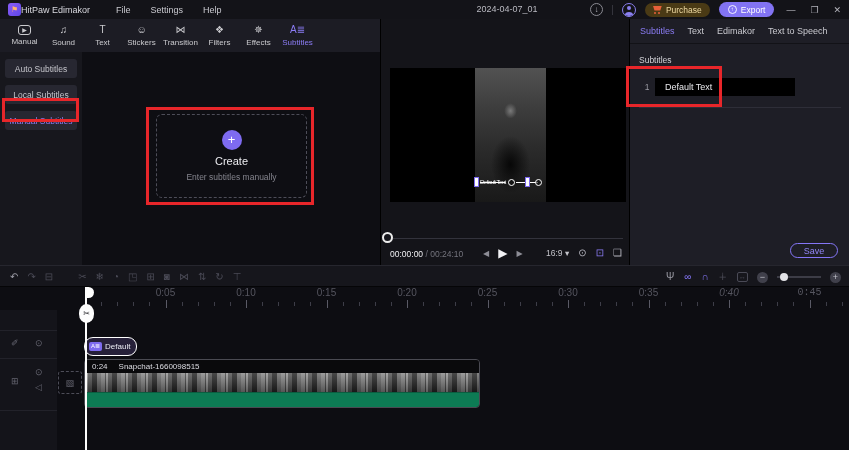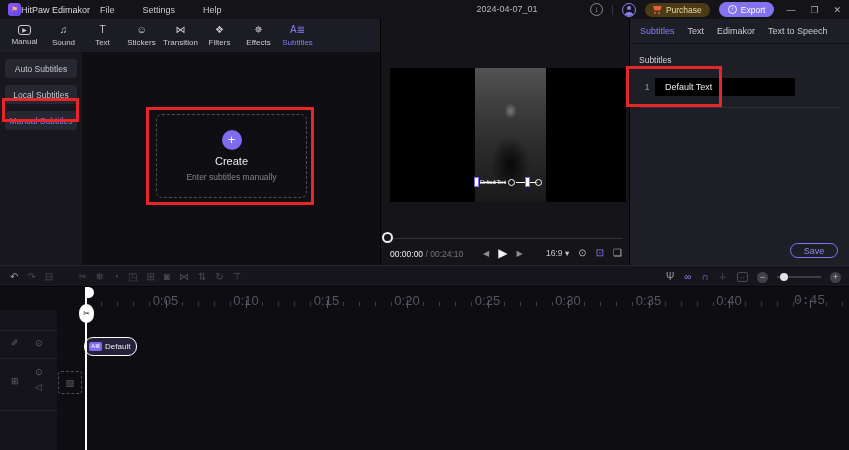--- a/index.html
+++ b/index.html
@@ -3,21 +3,21 @@
 <meta charset="utf-8">
 <style>
   *{box-sizing:border-box;margin:0;padding:0}
   body{background:#000;font-family:"Liberation Sans",sans-serif}
   .app{position:relative;width:849px;height:450px;background:#0d0d12;color:#c8c8ce;overflow:hidden;font-family:"Liberation Sans",sans-serif}
 
   
   .menubar{position:absolute;left:0;top:0;width:849px;height:19px;background:#131318;display:flex;align-items:center;font-size:9px;z-index:10}
   .logo{width:13px;height:13px;border-radius:3px;margin-left:8px;background:linear-gradient(135deg,#8a5cf6,#5f47e8);color:#ffb36b;font-size:8px;line-height:13px;text-align:center}
   .appname{color:#d8d8de}
-  .menus{display:flex;gap:28px;margin-left:10px}
+  .menus{display:flex;gap:20px;margin-left:26px}
   .menu-item{color:#c9c9cf;cursor:default}
   .proj-title{position:absolute;left:432px;top:4px;width:150px;text-align:center;color:#b9b9c0;font-size:9px}
   .mb-right{position:absolute;right:5px;top:0;height:19px;display:flex;align-items:center;gap:9px}
   .circbtn{width:13px;height:13px;border:1px solid #8a8a92;border-radius:50%;color:#b8b8c0;font-size:8px;line-height:11px;text-align:center}
   .vsep{width:1px;height:10px;background:#34343c}
   .account{width:14px;height:14px;border:1px solid #8a7ff0;border-radius:50%;position:relative;overflow:hidden}
   .account::before{content:"";position:absolute;left:4.5px;top:2.5px;width:4px;height:4px;border-radius:50%;background:#8a7ff0}
   .account::after{content:"";position:absolute;left:2.5px;top:8px;width:8px;height:6px;border-radius:50% 50% 0 0;background:#8a7ff0}
   .purchase{height:14px;border-radius:7px;background:#4a3a15;color:#eed9a2;display:flex;align-items:center;gap:4px;padding:0 8px;font-size:8.5px}
   .cart{width:9px;height:10px;position:relative}
@@ -98,21 +98,21 @@
   .ticon.boxed{border:1px solid currentColor;border-radius:2px;font-size:7px;line-height:8px;padding:0 1px}
   .tl-right{position:absolute;right:8px;top:0;height:22px;display:flex;align-items:center;gap:9px;font-size:10px}
   .zbtn{width:11px;height:11px;border-radius:50%;background:#40404b;color:#c2c2ca;font-size:9px;line-height:10px;text-align:center}
   .ztrack{width:44px;height:2px;background:#3c3c46;position:relative}
   .zknob{position:absolute;left:3px;top:-3px;width:8px;height:8px;border-radius:50%;background:#e2e2e6}
 
   
   .timeline{position:absolute;left:0;top:287px;width:849px;height:163px;background:#0d0d12}
   .tick{position:absolute;top:15px;width:1px;height:4px;background:#3d3d48}
   .tick.major{top:13px;height:8px;background:#5a5a66}
-  .tlabel{position:absolute;top:6px;transform:translateX(-50%);font-size:13px;color:#55555f}
+  .tlabel{position:absolute;top:0;transform:translateX(-50%);font-size:10px;color:#55555f}
   .thead{position:absolute;left:0;top:23px;width:57px;height:140px;background:#14141a}
   .thead .rline{position:absolute;left:0;width:57px;height:1px;background:#22222a}
   .hicon{position:absolute;font-size:9px;color:#63636e;line-height:9px}
   .addbox{position:absolute;left:58px;top:84px;width:24px;height:23px;border:1px dashed #4d4d58;border-radius:3px;color:#63636e;font-size:9px;display:flex;align-items:center;justify-content:center}
   .subclip{position:absolute;left:84px;top:50px;width:53px;height:19px;background:#262039;border:1.5px solid #fff;border-radius:9px;display:flex;align-items:center;gap:3px;padding:0 4px;z-index:3}
   .subbadge{background:#7e6bf0;color:#fff;font-size:6px;line-height:9px;height:9px;border-radius:2px;padding:0 2px;white-space:nowrap}
   .sublabel{font-size:8px;color:#eaeaf2;white-space:nowrap}
   .vidclip{position:absolute;left:84px;top:72px;width:396px;height:49px;border-radius:4px;overflow:hidden;border:1px solid #4a4a52;background:#1a1a1a;z-index:2}
   .vc-head{height:13px;background:rgba(8,8,10,.85);display:flex;align-items:center;gap:11px;padding-left:7px;font-size:8px;color:#dcdce2}
   .vc-strip{height:19px;background:
@@ -339,21 +339,21 @@
         <div class="tick" style="left: 600.2px;"></div>
         <div class="tick" style="left: 616.3px;"></div>
         <div class="tick" style="left: 632.4px;"></div>
         <div class="tick major" style="left: 648.5px;"></div>
         <div class="tlabel" style="left: 648.5px;">0:35</div>
         <div class="tick" style="left: 664.6px;"></div>
         <div class="tick" style="left: 680.7px;"></div>
         <div class="tick" style="left: 696.8px;"></div>
         <div class="tick" style="left: 712.9px;"></div>
         <div class="tick major" style="left: 729px;"></div>
-        <div class="tlabel" style="left: 729px;">0:40</div>
+        <div class="tlabel" style="left: 729px; font-style: italic;">0:40</div>
         <div class="tick" style="left: 745.1px;"></div>
         <div class="tick" style="left: 761.2px;"></div>
         <div class="tick" style="left: 777.3px;"></div>
         <div class="tick" style="left: 793.4px;"></div>
         <div class="tick major" style="left: 809.5px;"></div>
         <div class="tlabel" style="left: 809.5px; font-family: Liberation Mono, monospace;">0:45</div>
         <div class="tick" style="left: 825.6px;"></div>
         <div class="tick" style="left: 841.7px;"></div>
       </div>
 
@@ -369,20 +369,28 @@
     </div>
     <div class="addbox">
         <span>▧</span>
       </div>
 
     <div class="subclip">
       <span class="subbadge">A≣</span>
       <span class="sublabel">Default</span>
     </div>
 
+    <div class="vidclip">
+      <div class="vc-head">
+        <span>0:24</span>
+        <span>Snapchat-1660098515</span>
+      </div>
+      <div class="vc-strip"></div>
+      <div class="vc-audio"></div>
+    </div>
 
     <div class="ph-line"></div>
     <div class="ph-head"></div>
     <div class="ph-handle">✂</div>
   </div>
 
   <div class="hlbox hl-sidebar"></div>
   <div class="hlbox hl-create"></div>
   <div class="hlbox hl-row"></div>
 </div>

